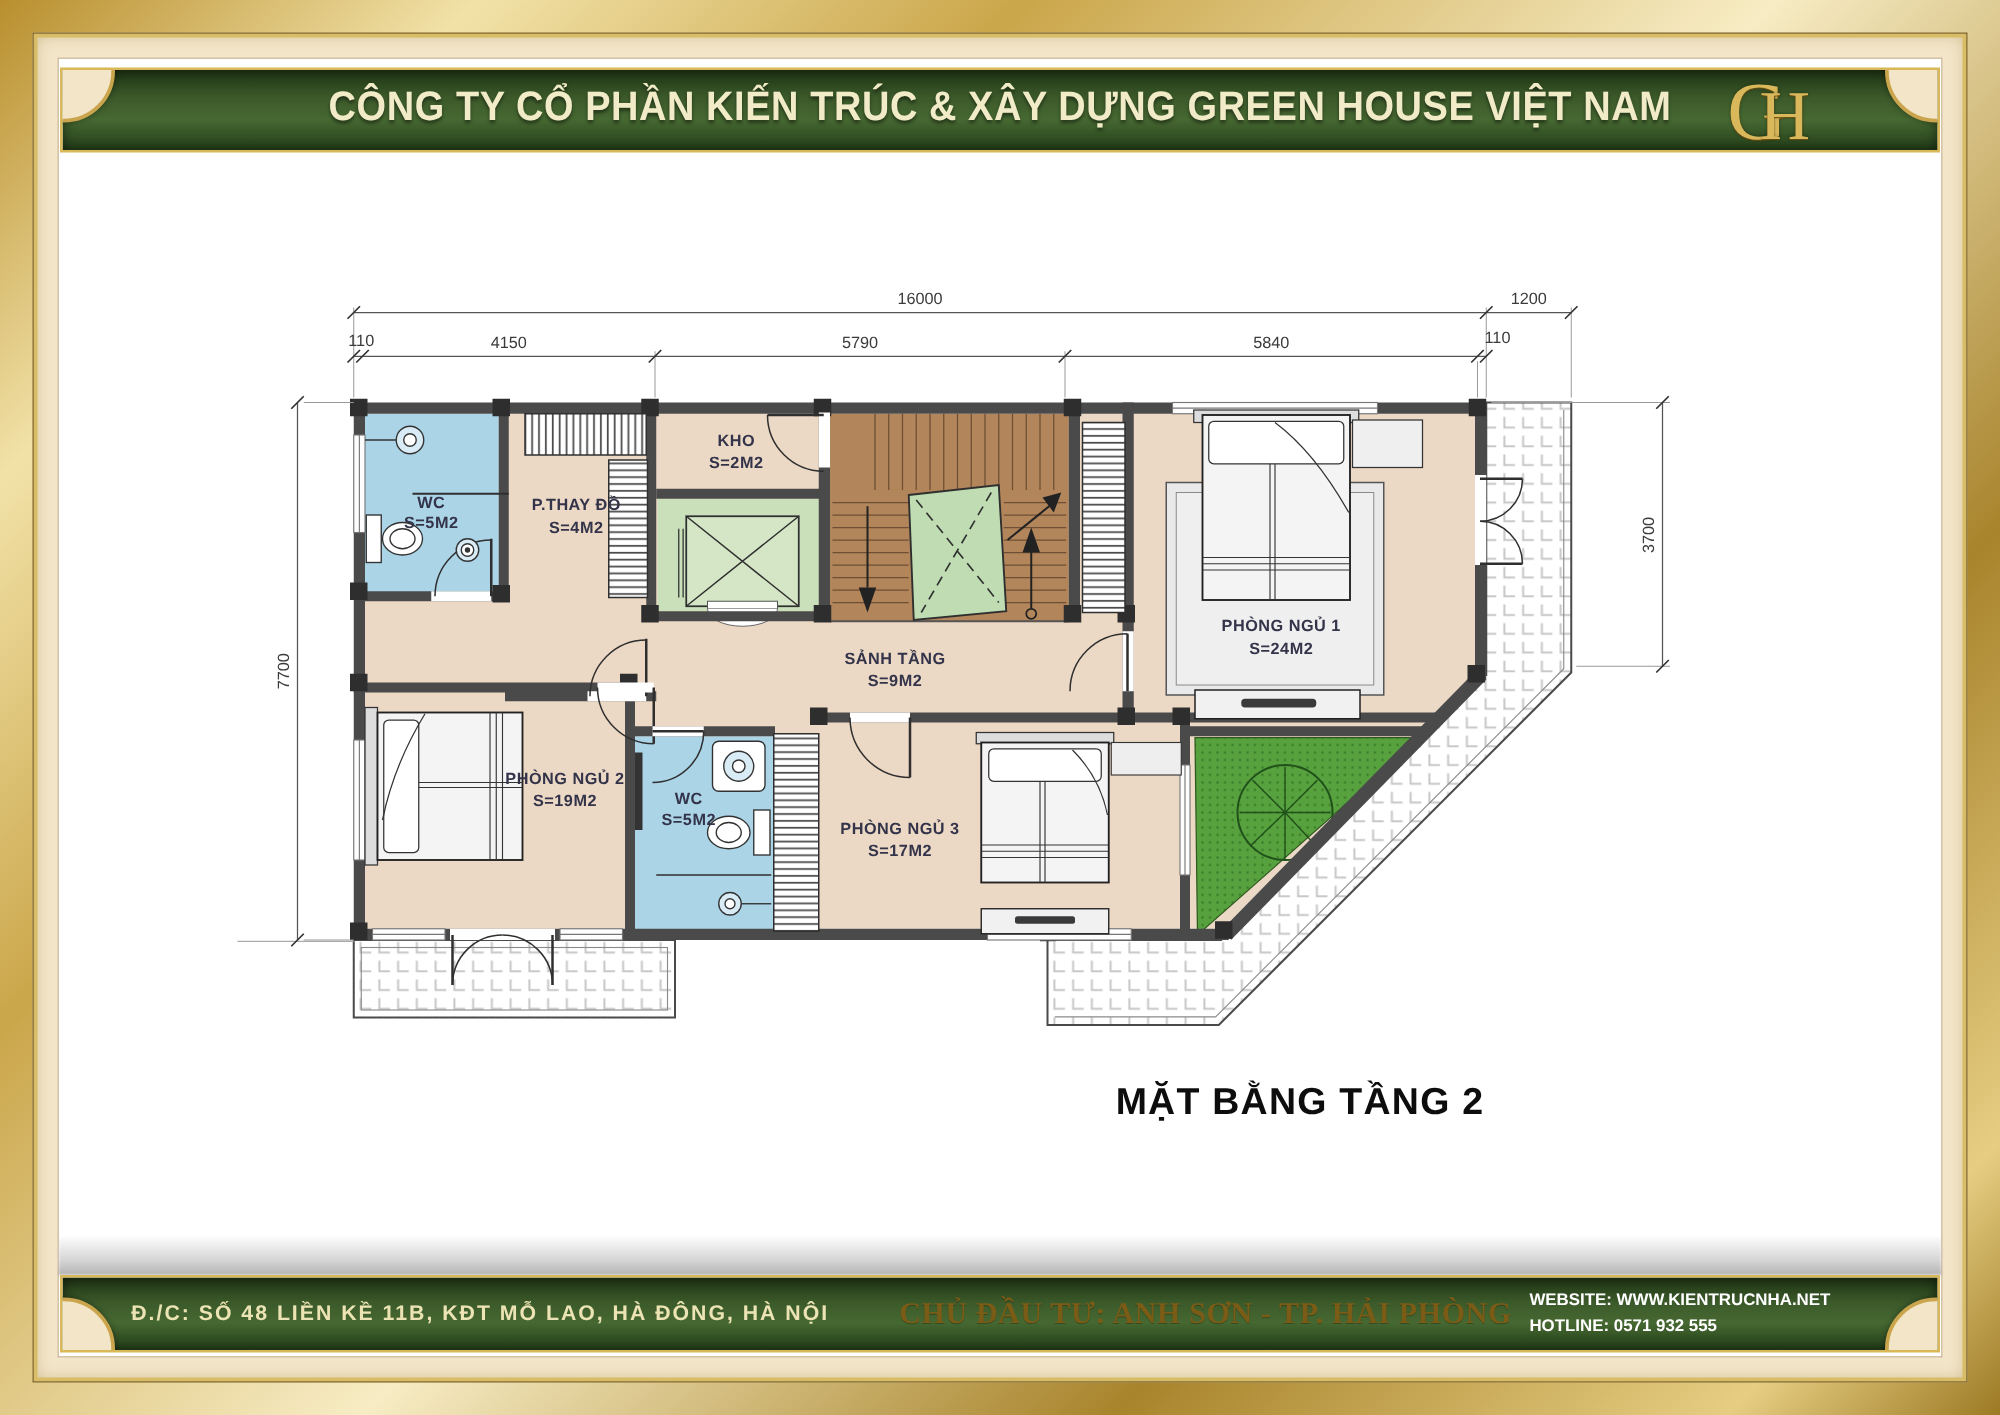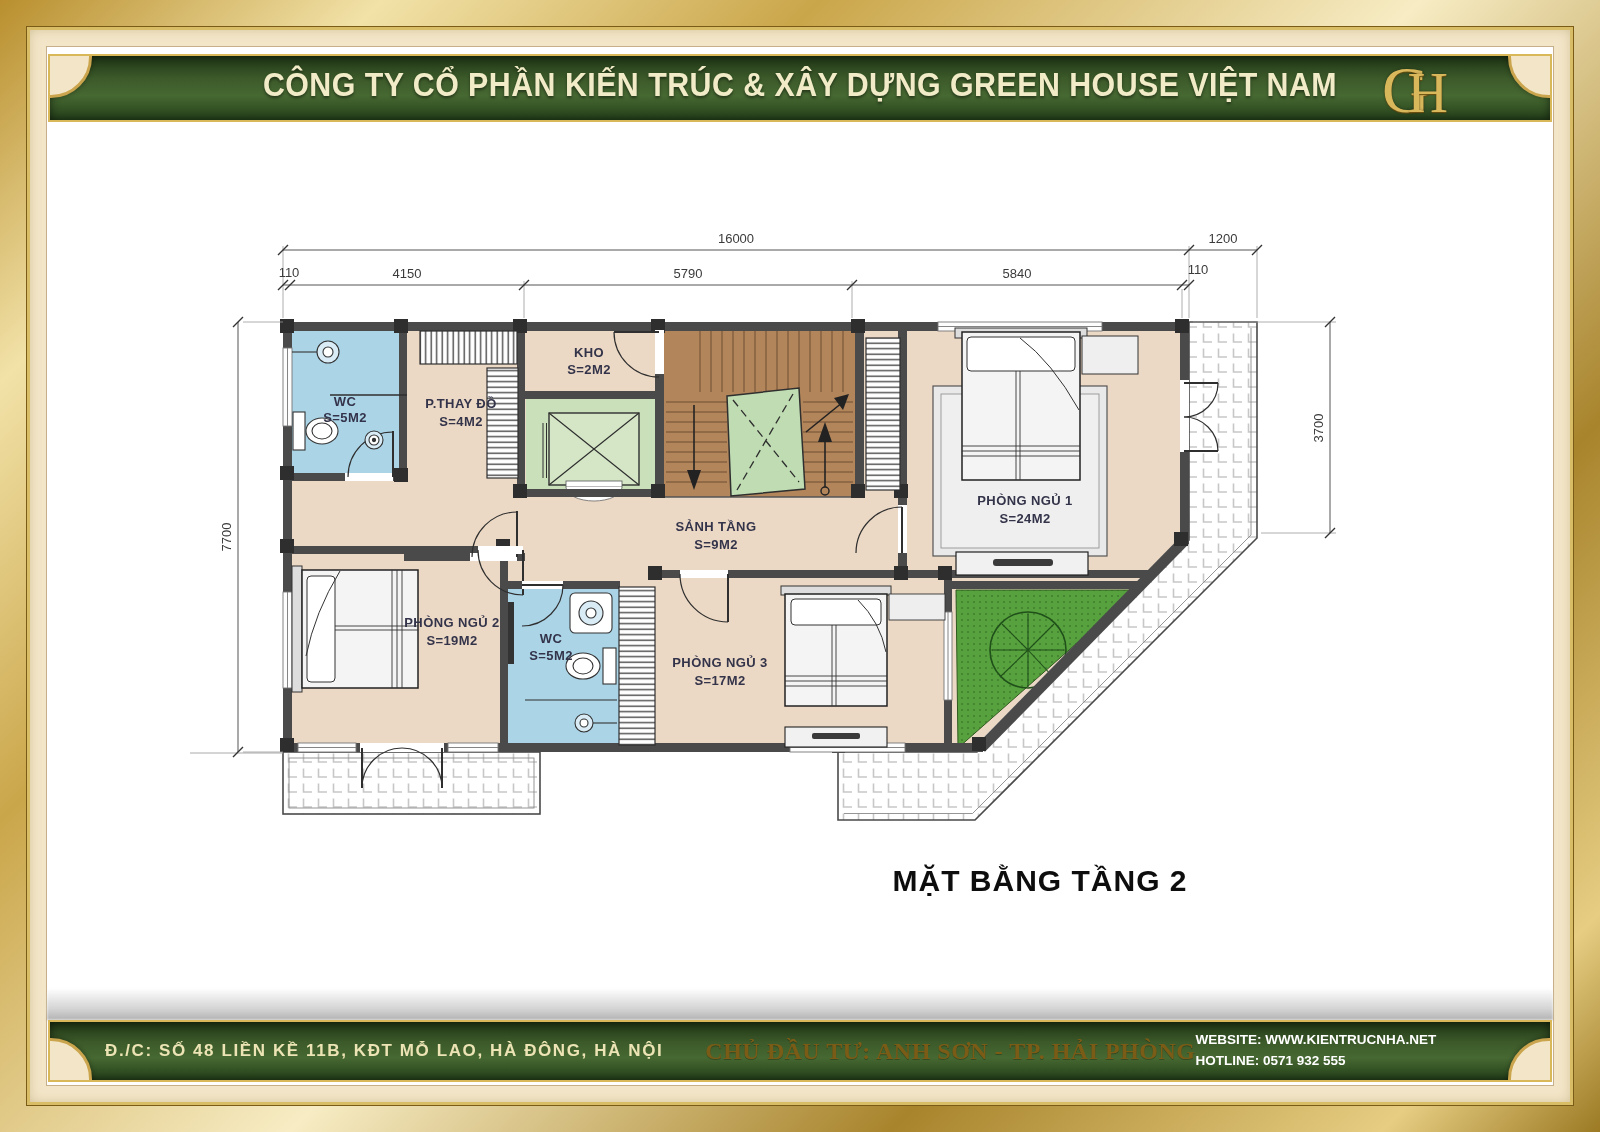--- a/index.html
+++ b/index.html
@@ -6,21 +6,21 @@
   .page{position:relative;width:1600px;height:1132px;overflow:hidden;
         font-family:"Liberation Sans",sans-serif;
         background:linear-gradient(135deg,#b98f2e,#f2e2a8 14%,#caa64a 30%,#f7ecc4 52%,#a8842c 74%,#e6cd82 92%,#9c7a24);}
   .mat{position:absolute;inset:26px;background:var(--mat-cream,#f3e6c8);
        border:1px solid #7a5c16;box-shadow:inset 0 0 0 3px #d9bc66, inset 0 0 14px rgba(120,90,20,.35);}
   .content{position:absolute;inset:46px;background:#fff;border:1px solid #c7b089;}
   .banner{position:absolute;left:48px;right:48px;overflow:hidden;
           background:linear-gradient(180deg,#1e3414,#3c5a2a 35%,#466831 62%,#24401a);
           border:2px solid #d8b858;box-shadow:inset 0 0 10px rgba(0,0,0,.55);}
   .top-banner{top:54px;height:64px;}
-  .bottom-banner{top:1020px;height:58px;display:flex;align-items:center;}
+  .bottom-banner{top:1020px;height:58px;display:flex;align-items:center;gap:14px;}
   .banner .scallop{position:absolute;width:76px;height:76px;border-radius:50%;
           background:var(--mat-cream,#f3e6c8);border:3px solid #caa54d;box-shadow:0 0 5px rgba(0,0,0,.4);}
   .top-banner .scallop.l{top:-40px;left:-40px;} .top-banner .scallop.r{top:-40px;right:-40px;}
   .bottom-banner .scallop.l{bottom:-40px;left:-40px;} .bottom-banner .scallop.r{bottom:-40px;right:-40px;}
   .company{position:absolute;left:0;right:0;top:10px;margin:0;text-align:center;
            font-size:33px;font-weight:bold;letter-spacing:.5px;color:var(--banner-text,#f1ecc7);
            transform:scaleX(.92);text-shadow:0 2px 3px rgba(0,0,0,.45);}
   .logo{position:absolute;right:102px;top:-4px;font-family:"Liberation Serif",serif;
         color:#d9b85c;text-shadow:0 1px 1px #6d4f10,0 0 3px rgba(0,0,0,.35);text-align:right;}
   .logo .g{font-size:66px;} .logo .h{font-size:56px;margin-left:-22px;}

